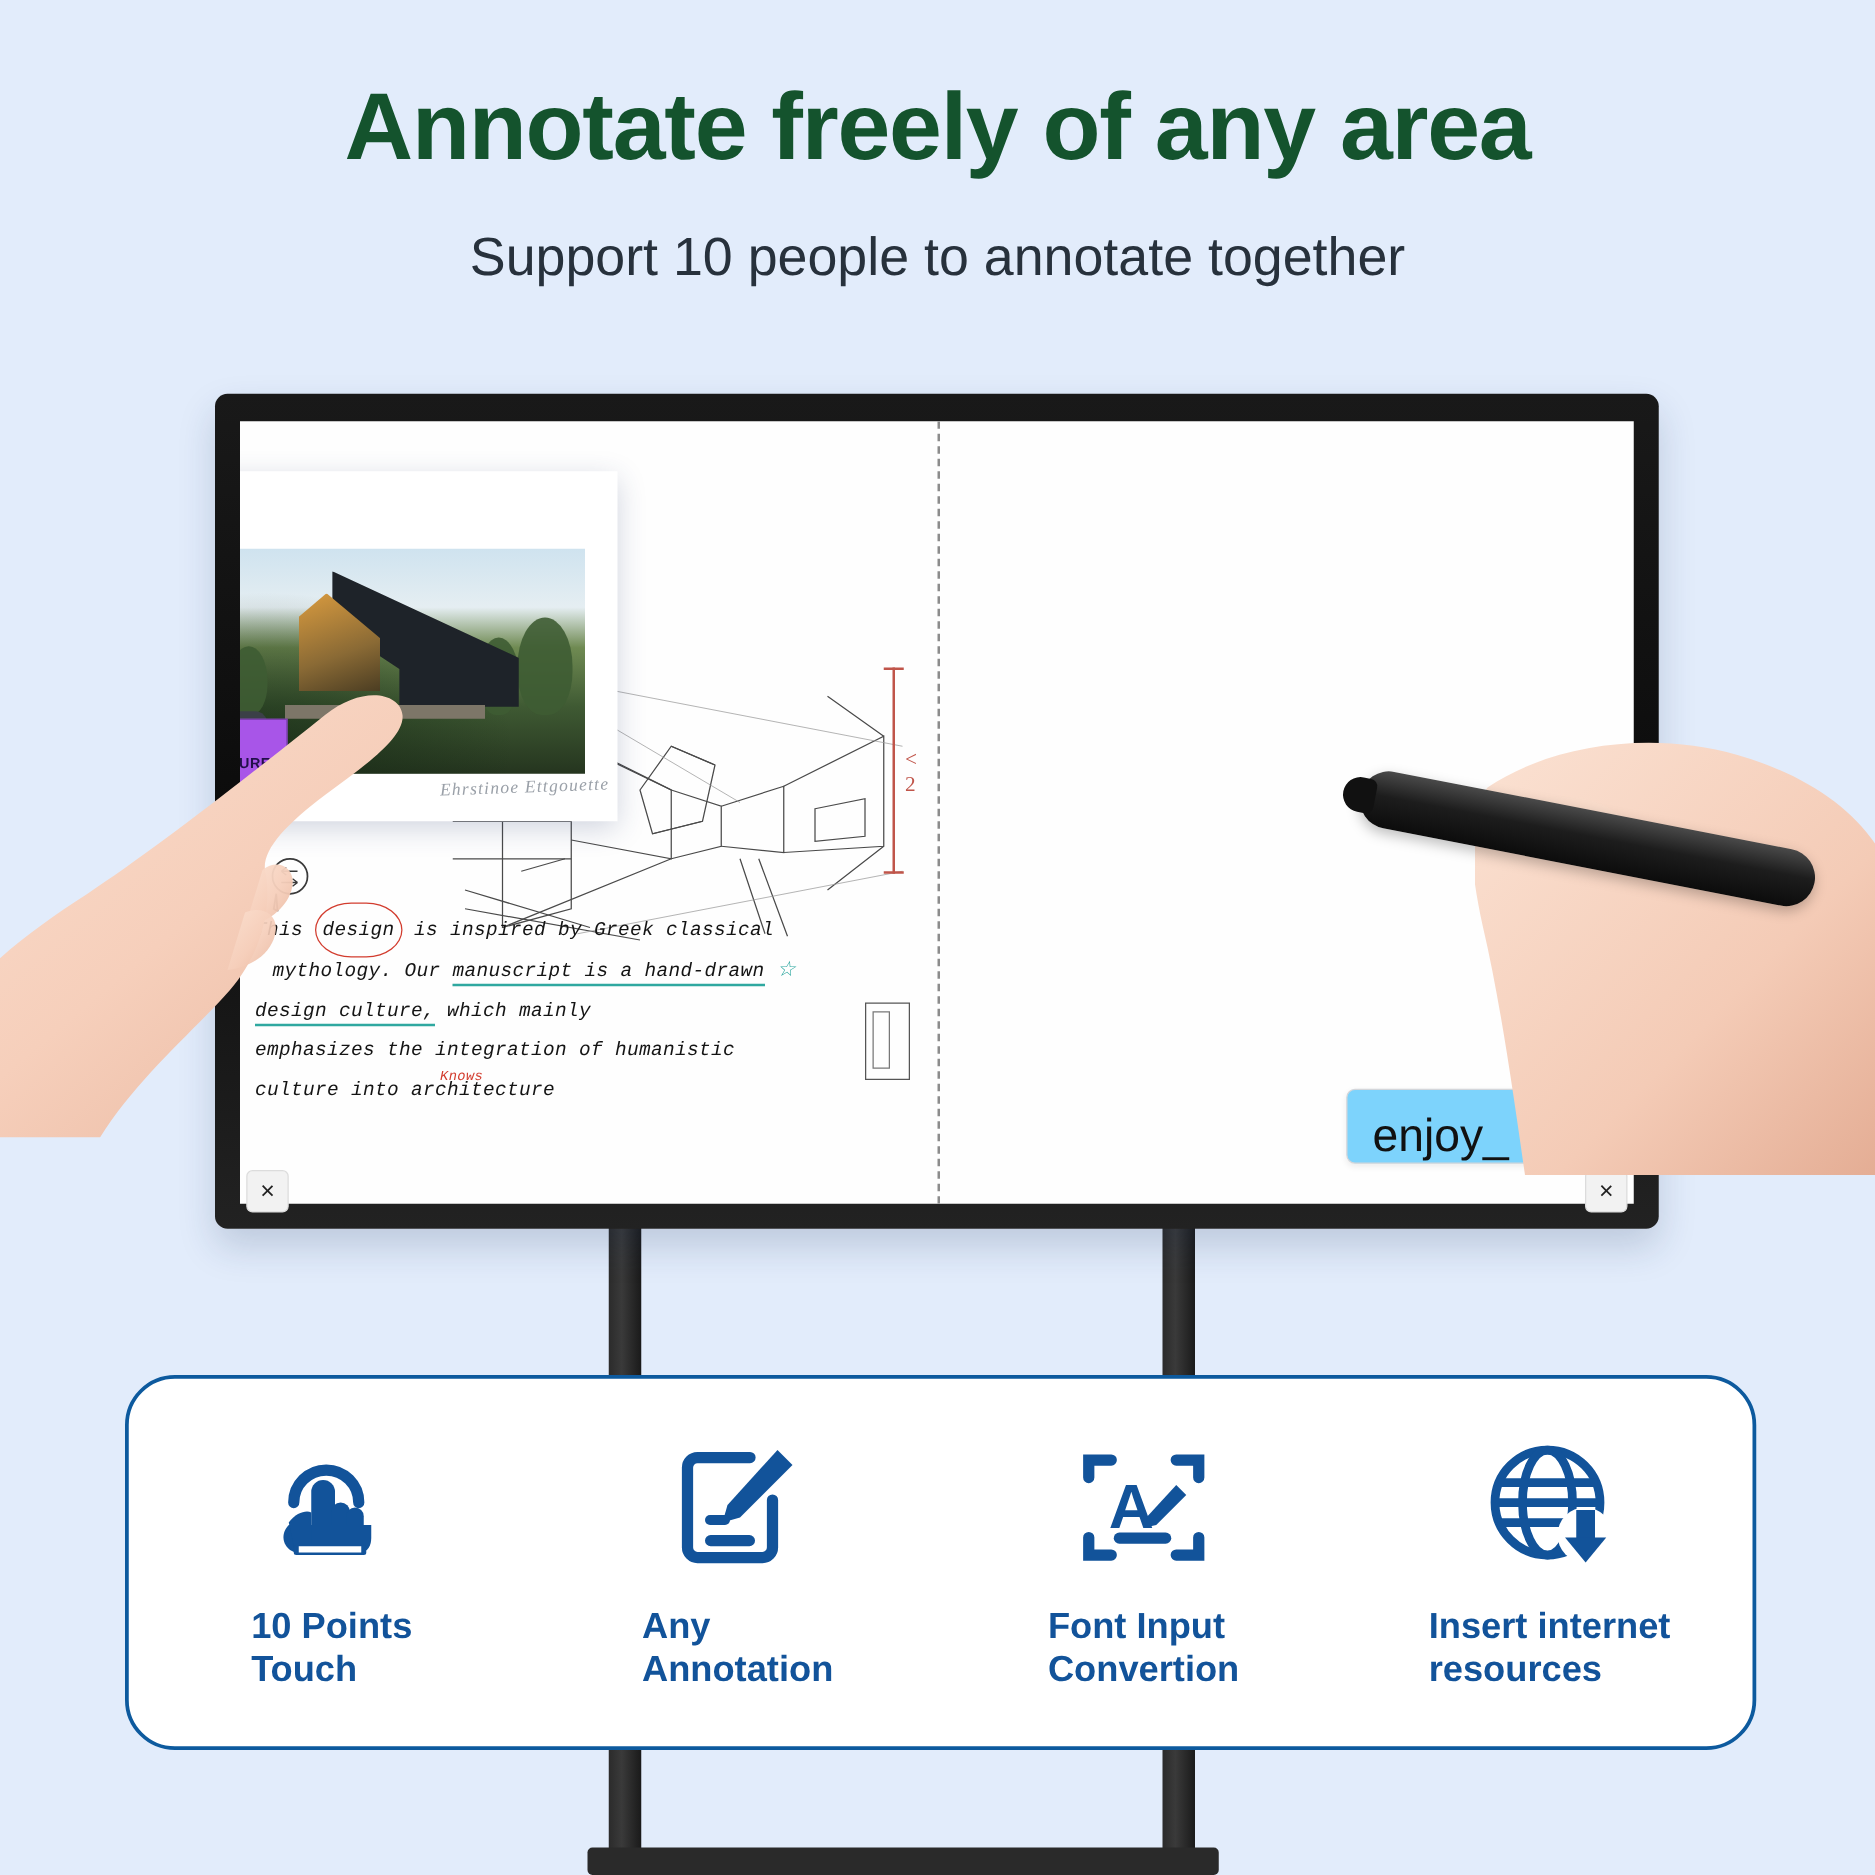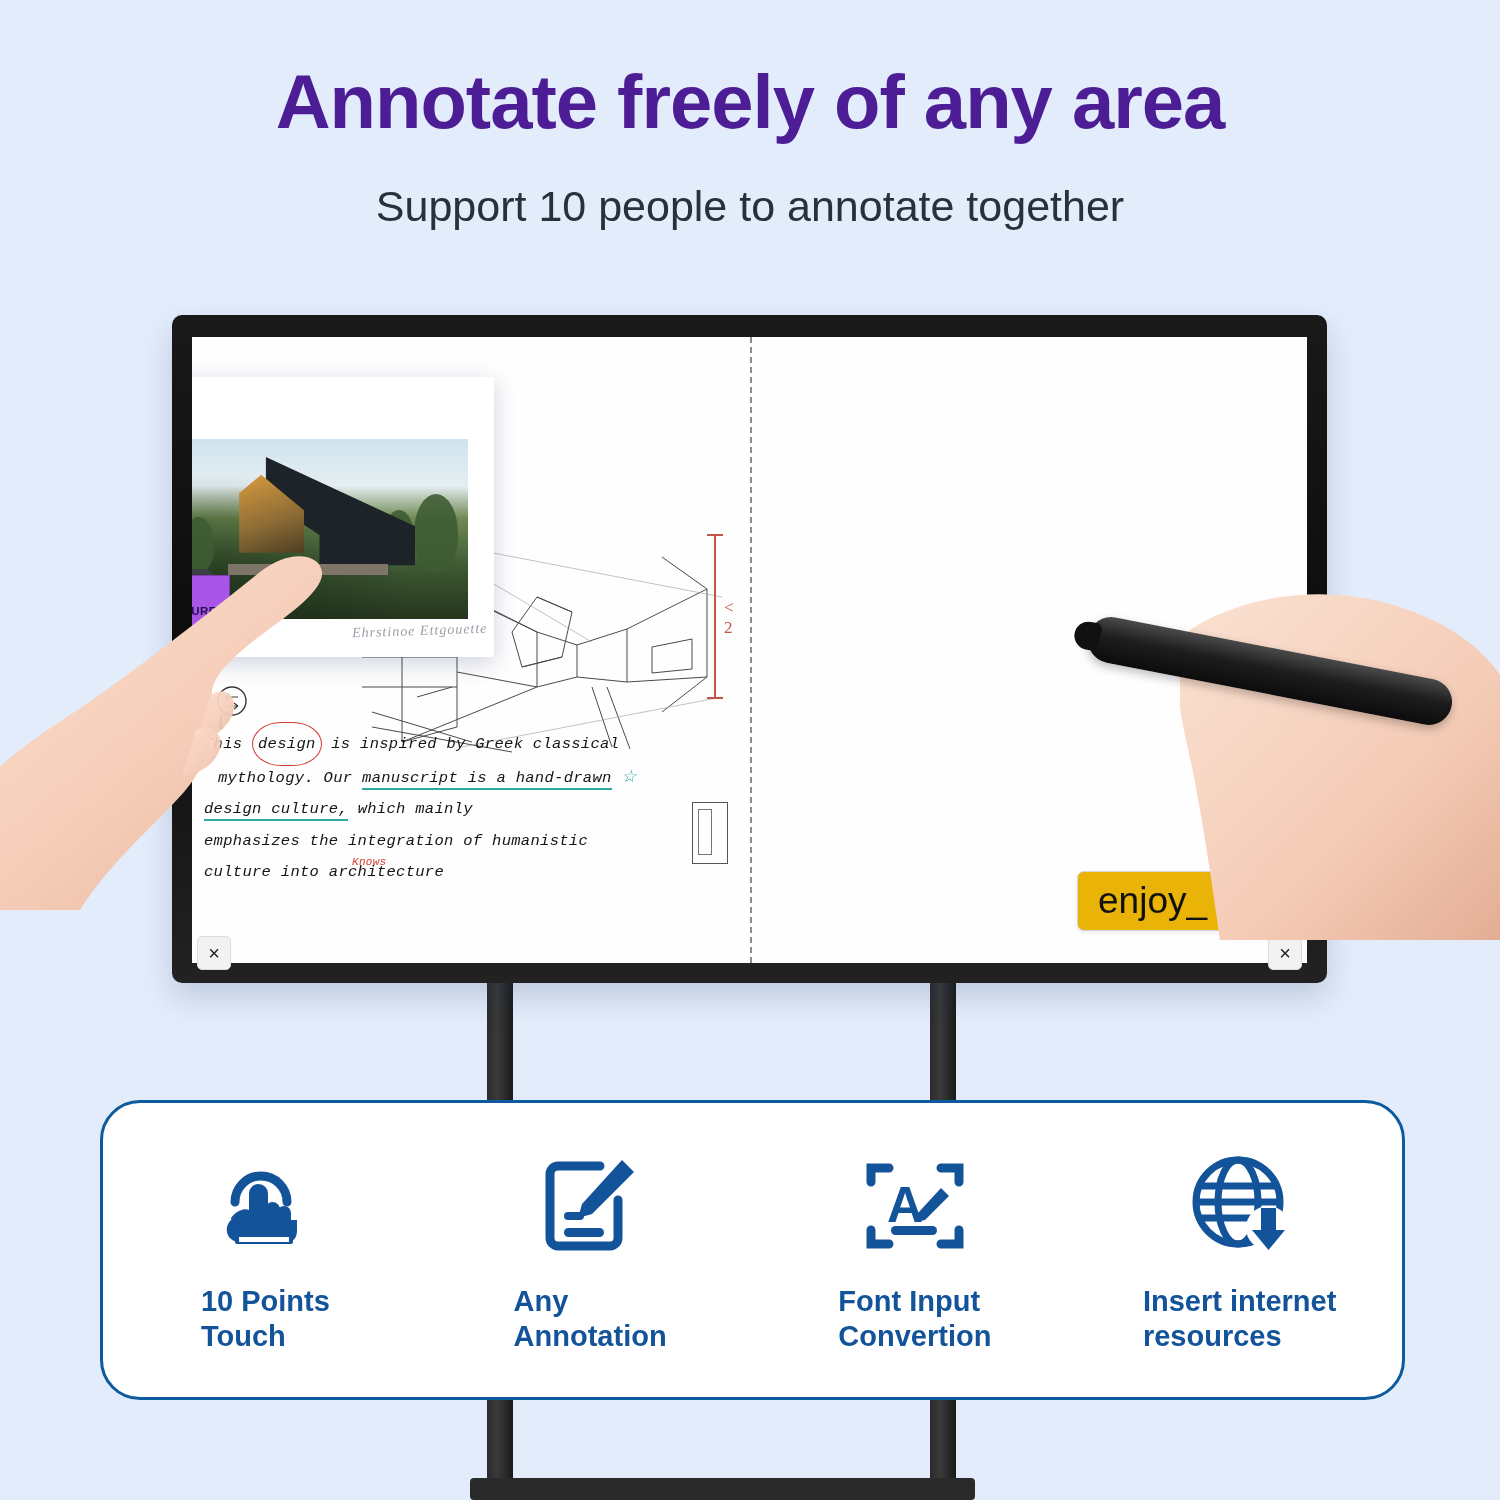--- a/index.html
+++ b/index.html
@@ -7,21 +7,21 @@
     width:1500px;height:1500px;overflow:hidden;
     background:#e2ecfb;
     font-family:"Liberation Sans",sans-serif;
     position:relative;
   }
   .stage{position:absolute;inset:0;}
 
   
   .headline{
     position:absolute;left:0;right:0;top:62px;text-align:center;
-    font-size:76px;font-weight:bold;color:#4c1d95;letter-spacing:-1px;
+    font-size:76px;font-weight:bold;color:#14532d;letter-spacing:-1px;
     line-height:1.05;
   }
   .subhead{
     position:absolute;left:0;right:0;top:182px;text-align:center;
     font-size:43px;font-weight:400;color:#27313c;
   }
 
   
   .stand-col{position:absolute;background:linear-gradient(90deg,#2b2b2b 0%,#3a3a3a 40%,#1a1a1a 100%);}
   #stand-left{left:487px;top:975px;width:26px;height:525px;}
@@ -110,23 +110,23 @@
   .signature{
     position:absolute;left:258px;top:246px;
     font-family:"Liberation Serif",serif;font-style:italic;
     font-size:14px;color:#9aa0a8;letter-spacing:1px;transform:rotate(-2deg);
     white-space:nowrap;
   }
 
   
   .textbox{
     position:absolute;left:885px;top:534px;width:250px;height:60px;
-    background:#eab308;border:1px solid #d4d6da;border-radius:7px;
+    background:#7dd3fc;border:1px solid #d4d6da;border-radius:7px;
     box-shadow:0 2px 5px rgba(0,0,0,.07);
-    display:flex;align-items:center;padding-left:20px;box-sizing:border-box;
+    display:flex;align-items:flex-end;padding-left:20px;box-sizing:border-box;
     font-size:37px;color:#111;
   }
   .handwritten{
     position:absolute;left:890px;top:615px;
     font-family:"Liberation Serif",serif;font-style:italic;font-weight:bold;
     font-size:86px;color:#0a0a0a;letter-spacing:-3px;transform:skewX(-8deg);
   }
 
   
   .toolbar{

